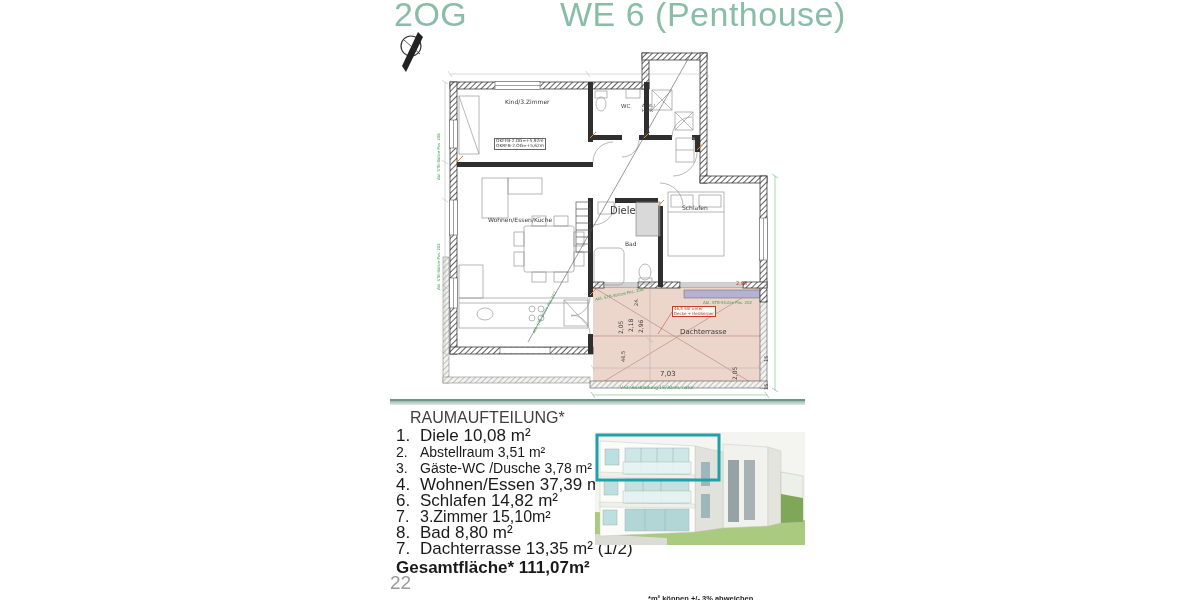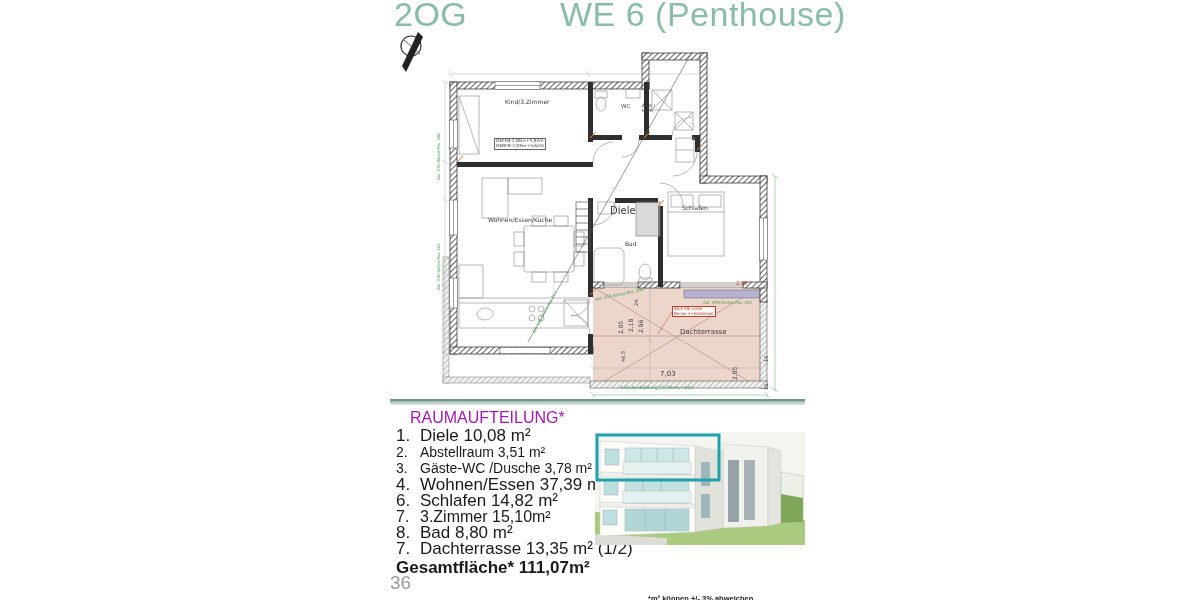--- a/index.html
+++ b/index.html
@@ -20,21 +20,21 @@
   .green{color:#3f9d52;}
   .red{color:#c23b2e;}
   .notebox{border:1px solid #c23b2e;background:rgba(255,255,255,.85);padding:0 1px;}
   .levelbox{border:1px solid #666;background:rgba(255,255,255,.9);padding:0 1px;color:#333;}
   
   .sep{position:absolute;left:390px;top:399px;width:415px;height:4px;
        border-top:2px solid #6f9488;
        background:linear-gradient(to bottom,#9db8ae,#e2ebe7);}
   
   .list-block{position:absolute;left:396px;top:409px;width:240px;}
-  .list-title{font-size:16px;margin:0 0 1px 14px;color:#a21caf;}
+  .list-title{font-size:16px;margin:0 0 1px 14px;color:#404040;}
   .rl-row{display:flex;align-items:baseline;}
   .rl-num{width:24px;flex:none;}
   .rl-row.lg{font-size:17px;line-height:16.2px;}
   .rl-row.md{font-size:16px;line-height:16.2px;}
   .rl-row.sm{font-size:14px;line-height:16.2px;}
   .rl-total{font-weight:bold;font-size:17px;line-height:17px;margin-top:1px;}
   
   .render{position:absolute;left:595px;top:432px;width:210px;height:113px;}
   
   .pageno{position:absolute;left:390px;top:572px;font-size:19px;color:#9a9a9a;}
@@ -355,16 +355,16 @@
     <rect x="9" y="48" width="14" height="15" fill="#bcdfe0" stroke="#9f9f9a" stroke-width="0.4"></rect>
 
     <rect x="30" y="77" width="64" height="22" fill="#b2d6d6" stroke="#9fb9b9" stroke-width="0.5"></rect>
     <line x1="50" y1="77" x2="50" y2="99" stroke="#8fb0b0" stroke-width="0.5"></line>
     <line x1="70" y1="77" x2="70" y2="99" stroke="#8fb0b0" stroke-width="0.5"></line>
     <rect x="8" y="78" width="14" height="15" fill="#bcdfe0" stroke="#9f9f9a" stroke-width="0.4"></rect>
 
     <rect x="2" y="3" width="122" height="45" fill="none" stroke="#1ea1a8" stroke-width="3"></rect>
   </svg>
 
-  <div class="pageno">36</div>
+  <div class="pageno">22</div>
   <div class="disclaimer">*m² können +/- 3% abweichen</div>
 
 </div>
 
 </body></html>

